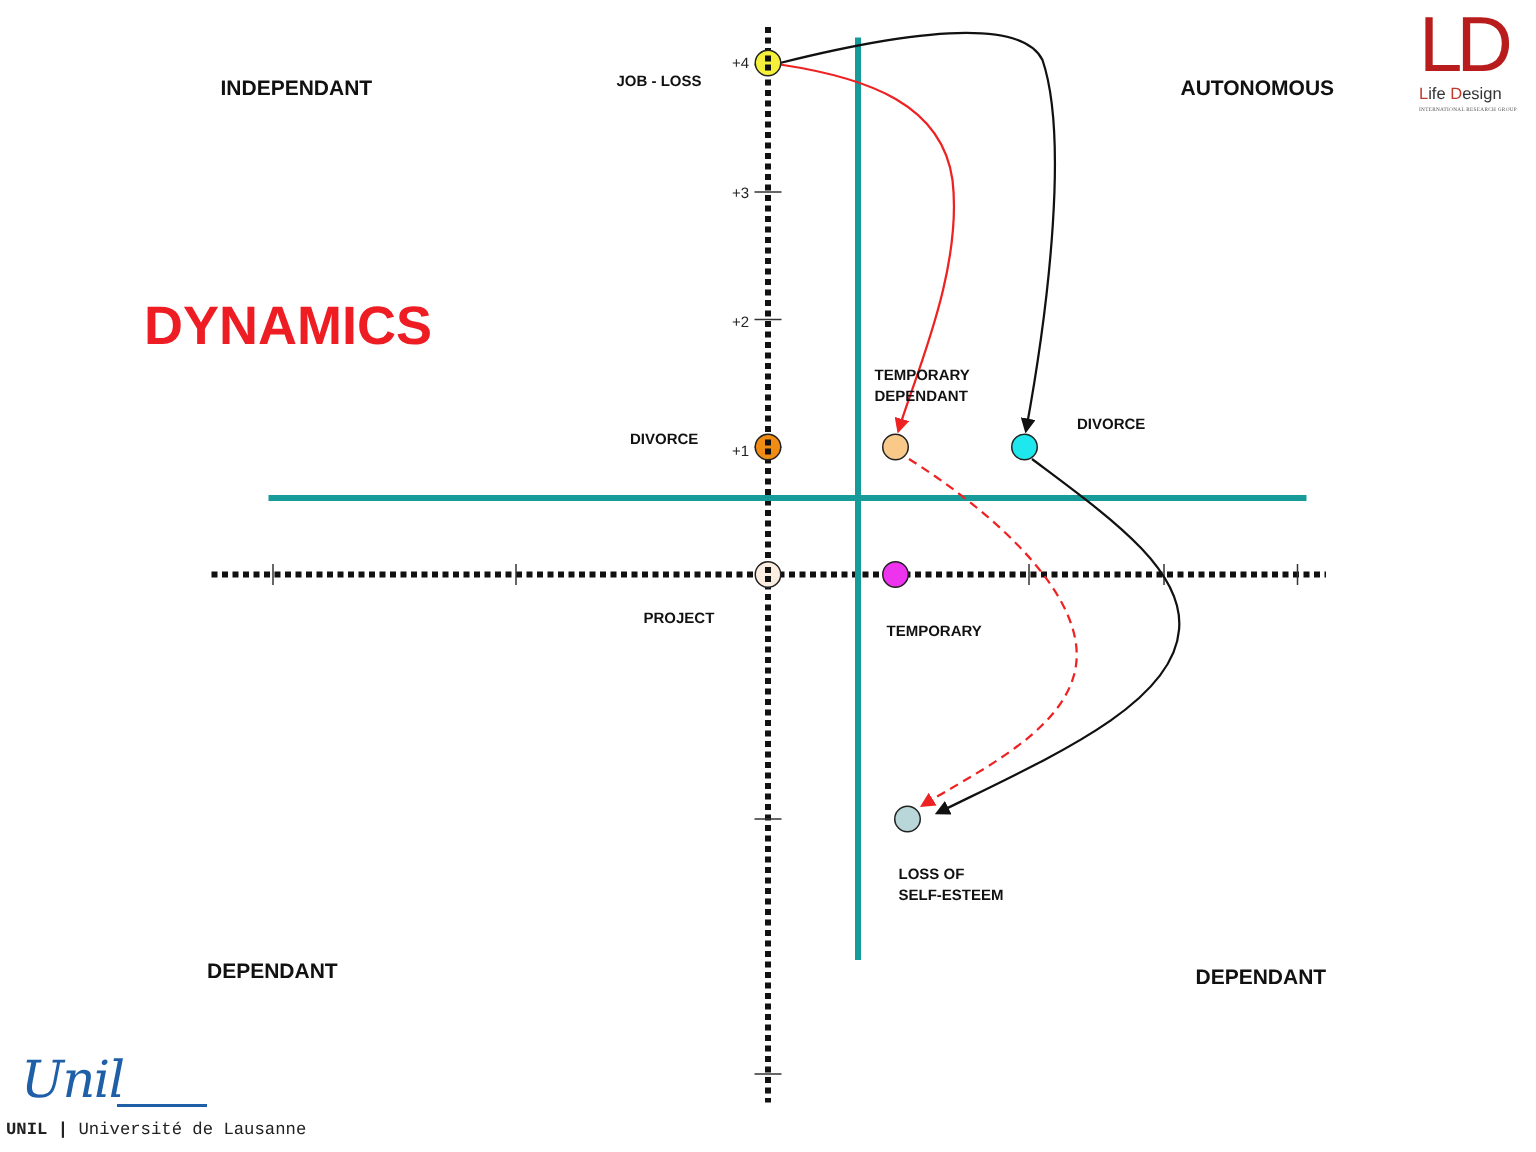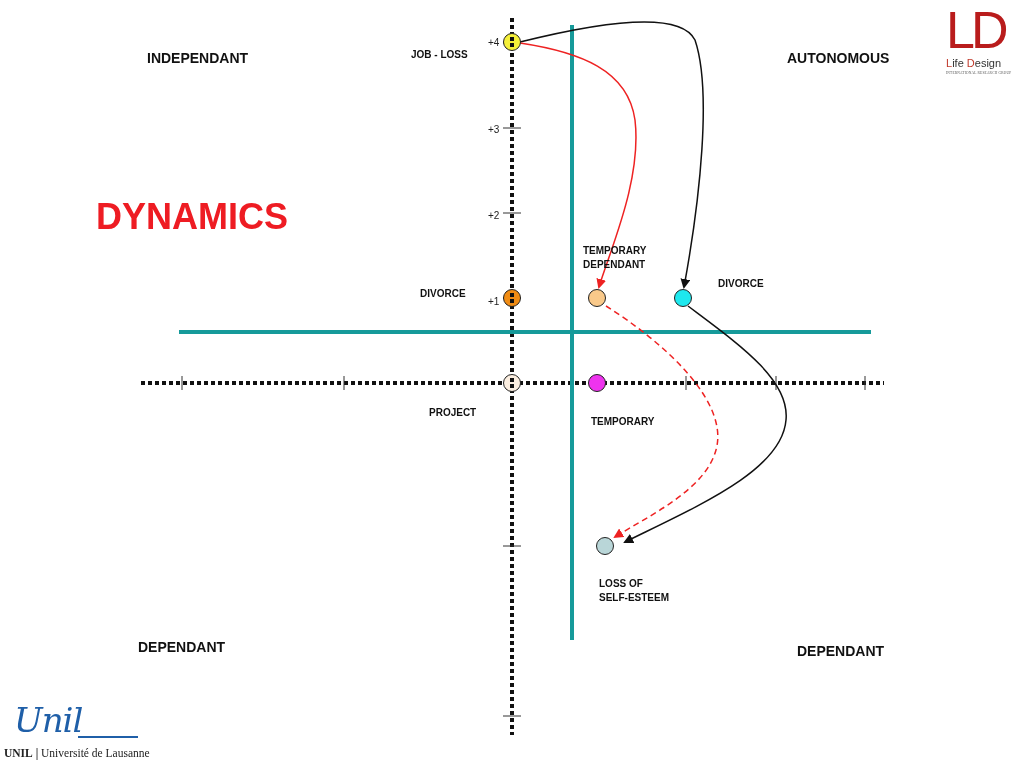--- a/index.html
+++ b/index.html
@@ -19,21 +19,21 @@
   .ld-name { position: absolute; left: 2px; top: 55px; font-size: 11px; color: #333;
              font-family: "Liberation Sans", sans-serif; }
   .ld-name .accent { color: #c0392b; }
   .ld-sub { position: absolute; left: 2px; top: 69px; font-size: 3.5px; color: #555;
             font-family: "Liberation Serif", serif; letter-spacing: 0.2px; }
   
   .unil-script { position: absolute; left: 14px; top: 700px; font-family: "DejaVu Serif", serif;
                  font-style: italic; font-size: 34px; color: #1f5fa8; letter-spacing: -1px; }
   .unil-swash { position: absolute; left: 78px; top: 736px; width: 60px; height: 2px; }
   .unil-text { position: absolute; left: 4px; top: 747px; font-size: 11.5px; color: #222;
-               font-family: Liberation Serif, serif; }
+               font-family: Liberation Mono, monospace; }
   .unil-text b { font-weight: bold; }
 </style>
 </head>
 <body>
 
 <svg id="diagram" width="1024" height="768" viewBox="0 0 1024 768">
   <defs>
     <marker id="arrow-black" markerWidth="10" markerHeight="10" refX="8" refY="5" orient="auto" markerUnits="userSpaceOnUse">
       <path d="M0,0 L10,5 L0,10 z" fill="#111"></path>
     </marker>

